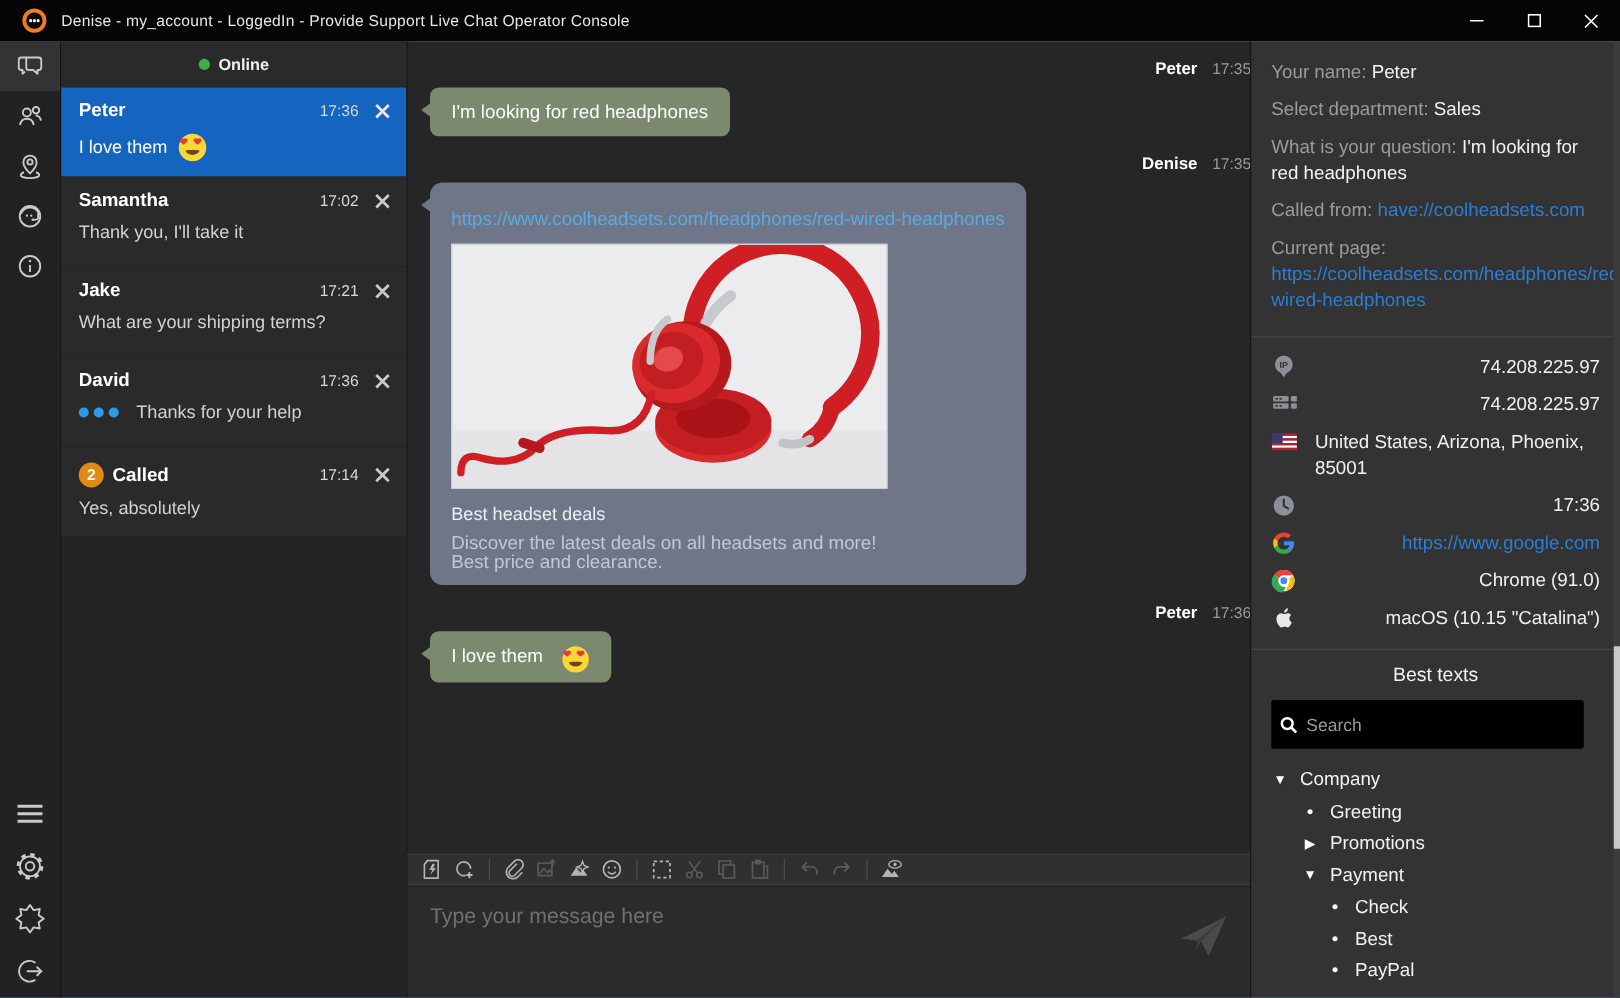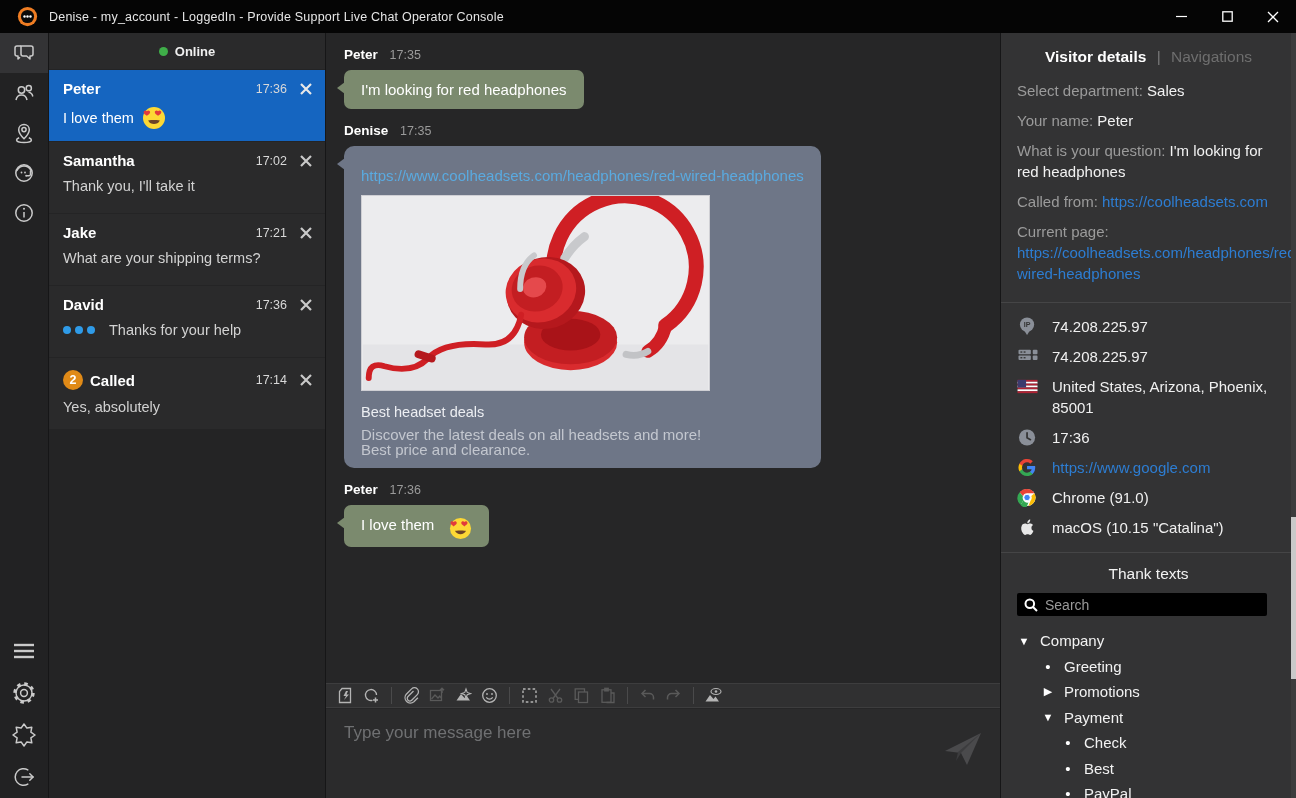--- a/index.html
+++ b/index.html
@@ -36,21 +36,21 @@
   .cl-item.selected .cl-row2 { color:#fff; }
   .cl-badge { width:20px; height:20px; border-radius:50%; background:#e08a17; color:#fff; font-size:12.5px; font-weight:bold; display:inline-flex; align-items:center; justify-content:center; margin-right:7px; }
   .cl-name-row-offset { margin-top:2px; }
   .typing-dots { display:inline-flex; gap:4px; margin-right:6px; }
   .typing-dots i { width:8px; height:8px; border-radius:50%; background:#2f9be8; }
   .emoji { width:24px; height:24px; display:inline-block; vertical-align:middle; }
 
   
   .chatmain { position:absolute; left:325px; top:33px; width:675px; height:765px; background:#262627; border-left:1px solid #161617; }
   .msgs { position:absolute; left:0; top:0; width:675px; height:650px; padding:8px 0 0 18px; overflow:hidden; }
-  .m-meta { margin-top:9px; margin-bottom:8px; font-size:13.5px; }
+  .m-meta { margin-top:9px; margin-bottom:8px; font-size:13.5px;text-align:right; }
   .m-sender { font-weight:bold; color:#fff; }
   .m-time { color:#9a9a9a; margin-left:8px; font-size:12.5px; }
   .bubble { position:relative; border-radius:7px; padding:11px 17px; width:fit-content; font-size:15px; color:#fff; margin-bottom:14px; }
   .bubble:before { content:""; position:absolute; left:-7px; top:12px; border-style:solid; border-width:6px 8px 6px 0; }
   .b-visitor { background:#7b8a6e; }
   .b-visitor:before { border-color:transparent #7b8a6e transparent transparent; }
   .b-operator { background:#6e7687; border-radius:10px; max-width:512px; }
   .b-operator:before { border-color:transparent #6e7687 transparent transparent; }
   .b-link { display:block; margin-top:10px; color:#5aaae0; text-decoration:none; font-size:15px; white-space:nowrap; }
   .b-photo { margin-top:11px; width:349px; height:196px; border:1px solid #cfcfd4; background:#ececee; }
@@ -73,26 +73,26 @@
   .rightpanel { position:absolute; left:1000px; top:33px; width:296px; height:765px; background:#333334; border-left:1px solid #161617; }
   .rp-tabs { padding:15px 0 0 0; text-align:center; font-size:15.5px; }
   .rp-tab-active { color:#ffffff; font-weight:bold; }
   .rp-tab-sep { color:#7a7a7a; margin:0 6px; }
   .rp-tab { color:#6e6e6e; }
   .rp-fields { padding:14px 16px 16px 16px; border-bottom:1px solid #454546; }
   .rp-field { font-size:15px; line-height:21px; color:#9b9b9b; margin-bottom:9px; }
   .rp-field b { color:#f2f2f2; font-weight:normal; }
   .rp-field a { color:#2d7dd2; text-decoration:none; }
   .rp-info { padding:13px 16px 12px 16px; border-bottom:1px solid #454546; }
-  .rp-irow { display:flex; align-items:flex-start; margin-bottom:9px; font-size:15px; color:#f0f0f0; }
+  .rp-irow { display:flex; align-items:flex-start; margin-bottom:9px; font-size:15px; color:#f0f0f0;justify-content:space-between; }
   .rp-irow .ic { width:22px; height:19px; flex:none; margin-right:13px; margin-top:1px; }
   .rp-irow a { color:#2d7dd2; text-decoration:none; }
   .rp-irow .val { line-height:21px; }
   .qt-title { text-align:center; font-size:15.5px; color:#f2f2f2; padding:12px 0 10px 0; }
-  .qt-search { margin:0 29px 0 16px; height:23px; background:#000; border-radius:2px; display:flex; align-items:center; padding:0 7px; gap:7px; }
+  .qt-search { margin:0 29px 0 16px; height:39px; background:#000; border-radius:2px; display:flex; align-items:center; padding:0 7px; gap:7px; }
   .qt-search input { flex:1; background:transparent; border:none; outline:none; color:#d8d8d8; font-size:14px; font-family:"Liberation Sans",sans-serif; }
   .qt-search input::placeholder { color:#9a9a9a; }
   .qt-tree { padding:12px 0 0 16px; }
   .qt-row { display:flex; align-items:center; font-size:15px; color:#f2f2f2; height:25.5px; }
   .qt-marker { width:14px; text-align:center; margin-right:9px; font-size:11px; color:#fff; flex:none; }
   .qt-bullet { font-size:15px; }
   .lv2 { padding-left:24px; } .lv3 { padding-left:44px; }
   .rp-track { position:absolute; right:0; top:0; width:5px; height:765px; background:#3c3c3d; }
   .rp-thumb { position:absolute; right:0; top:484px; width:5px; height:162px; background:#c9c9c9; }
 
@@ -443,31 +443,26 @@
     <div class="composer">
       <textarea placeholder="Type your message here" style=""></textarea>
       <svg class="send-btn" viewBox="0 0 40 36">
         <path d="M2 20 L38 2 L24 34 L18 22 Z" fill="#4a4a4c"></path>
         <path d="M38 2 L18 22 L13 30 L15 21 Z" fill="#3c3c3e"></path>
       </svg>
     </div>
   </div>
 
   <div class="rightpanel">
-    <div class="rp-tabs">
-      <span class="rp-tab-active">Visitor details</span>
-      <span class="rp-tab-sep">|</span>
-      <span class="rp-tab">Navigations</span>
-    </div>
 
     <div class="rp-fields">
+      <div class="rp-field"><span>Your name: </span><b>Peter</b></div>
       <div class="rp-field"><span>Select department: </span><b>Sales</b></div>
-      <div class="rp-field"><span>Your name: </span><b>Peter</b></div>
       <div class="rp-field"><span>What is your question: </span><b>I'm looking for red headphones</b></div>
-      <div class="rp-field"><span>Called from: </span><a href="#">https://coolheadsets.com</a></div>
+      <div class="rp-field"><span>Called from: </span><a href="#">have://coolheadsets.com</a></div>
       <div class="rp-field" style="margin-bottom:2px;"><span>Current page: </span><a href="#">https://coolheadsets.com/headphones/red-wired-headphones</a></div>
     </div>
 
     <div class="rp-info">
       <div class="rp-irow">
         <svg class="ic" viewBox="0 0 22 20">
             <circle cx="10" cy="8" r="7.5" fill="#8a8f98"></circle>
             <path d="M10 19 6.5 13.5h7z" fill="#8a8f98"></path>
             <text x="10" y="11" font-size="7.5" font-weight="bold" fill="#333" text-anchor="middle" font-family="Liberation Sans, sans-serif">IP</text>
           </svg>
@@ -530,21 +525,21 @@
       </div>
       <div class="rp-irow" style="margin-bottom:2px;">
         <svg class="ic" viewBox="0 0 22 20">
           <path d="M14.6 10.4c0-2 1.6-3 1.7-3-1-1.4-2.4-1.6-2.9-1.6-1.2-.1-2.4.7-3 .7-.6 0-1.6-.7-2.6-.7-1.3 0-2.6.8-3.3 2-1.4 2.4-.4 6 1 8 .7 1 1.5 2.1 2.5 2 1-.1 1.4-.6 2.6-.6 1.2 0 1.6.6 2.6.6s1.8-1 2.4-2c.8-1.1 1.1-2.2 1.1-2.3-.1 0-2.1-.8-2.1-3.1z" fill="#e8e8e8"></path>
           <path d="M12.6 4.3c.5-.7.9-1.6.8-2.6-.8 0-1.7.6-2.3 1.2-.5.6-.9 1.6-.8 2.5.9.1 1.8-.4 2.3-1.1z" fill="#e8e8e8"></path>
         </svg>
         <span class="val">macOS (10.15 "Catalina")</span>
       </div>
     </div>
 
-    <div class="qt-title">Thank texts</div>
+    <div class="qt-title">Best texts</div>
     <div class="qt-search">
       <svg width="14" height="14" viewBox="0 0 14 14" fill="none" stroke="#fff" stroke-width="2">
           <circle cx="5.8" cy="5.8" r="4.3"></circle>
           <line x1="9" y1="9" x2="13" y2="13"></line>
         </svg>
       <input type="text" placeholder="Search" style="">
     </div>
 
     <div class="qt-tree">
       <div class="qt-row">

